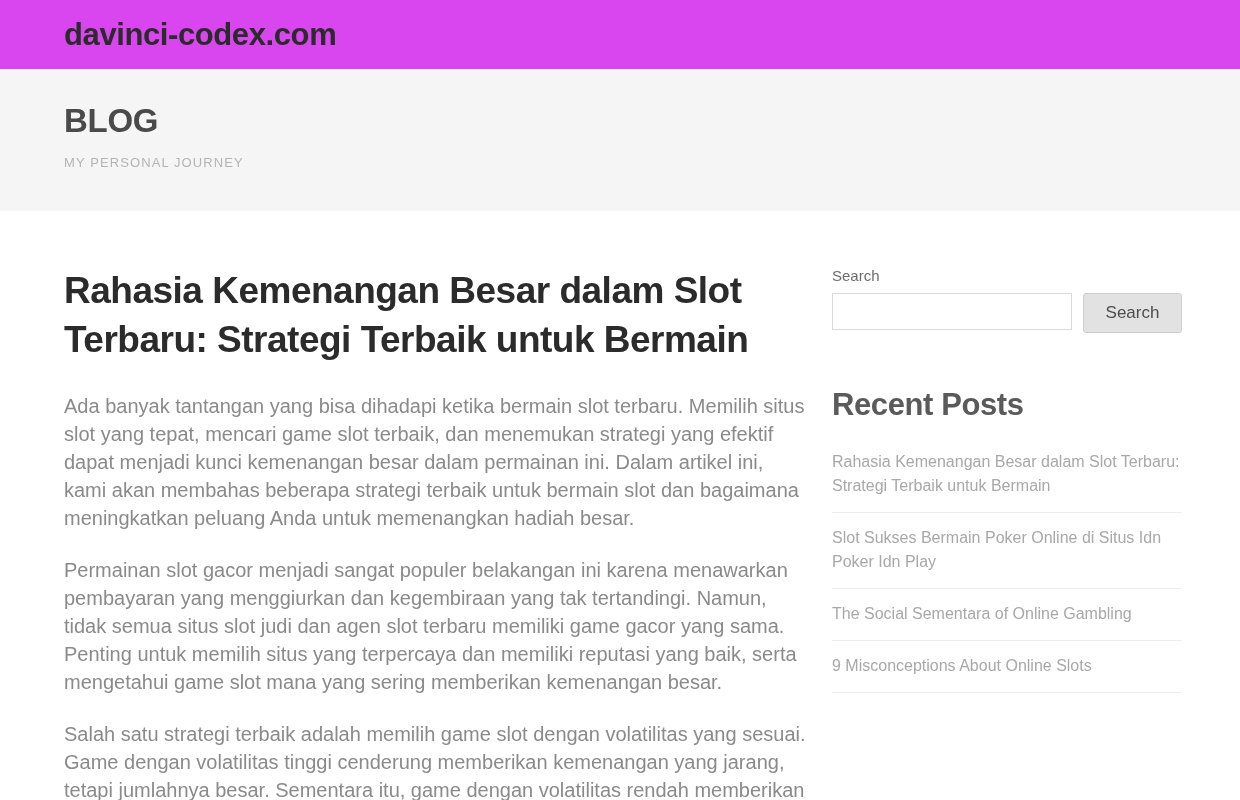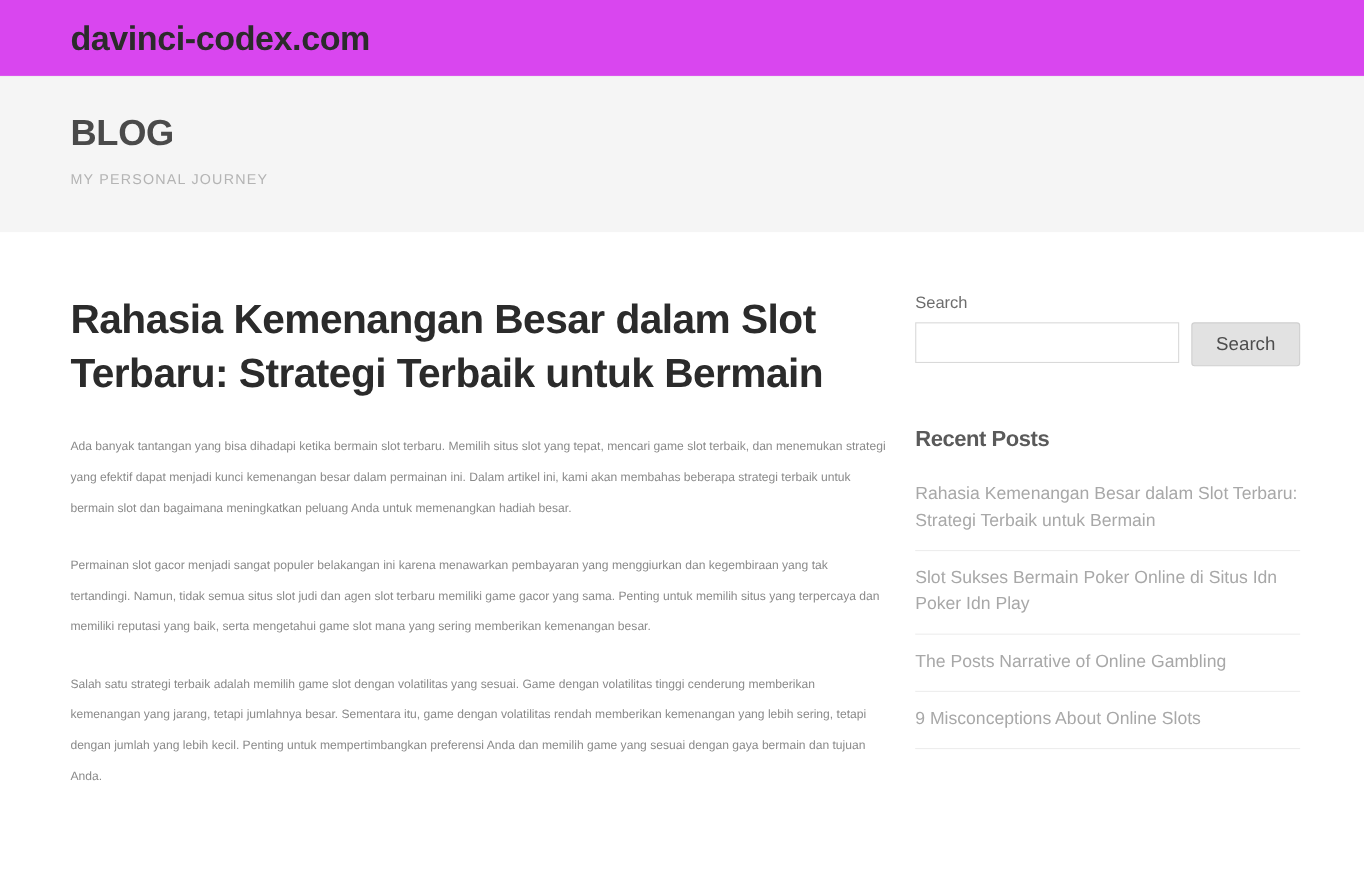--- a/index.html
+++ b/index.html
@@ -72,21 +72,21 @@
   .entry-title {
     font-size: 37px;
     line-height: 1.33;
     font-weight: 700;
     color: #2b2b2b;
     letter-spacing: -0.5px;
     margin-bottom: 28px;
   }
 
   .entry-content p {
-    font-size: 11px;
+    font-size: 20px;
     line-height: 28px;
     color: #8a8a8a;
     margin-bottom: 24px;
     font-weight: 400;
   }
 
   
   .sidebar {
     width: 350px;
     flex: 0 0 350px;
@@ -125,21 +125,21 @@
     border: 1px solid #cfcfcf;
     border-radius: 3px;
     font-size: 17px;
     font-family: "Liberation Sans", sans-serif;
     color: #4d4d4d;
     cursor: pointer;
     line-height: 1;
   }
 
   .widget-title {
-    font-size: 20px;
+    font-size: 31px;
     font-weight: 700;
     color: #5a5a5a;
     letter-spacing: -0.4px;
     margin-bottom: 28px;
     line-height: 1.1;
   }
 
   .post-list { list-style: none; }
 
   .post-list li {
@@ -195,21 +195,21 @@
     <div class="widget">
       <h3 class="widget-title">Recent Posts</h3>
       <ul class="post-list">
         <li>
           <a class="post-link">Rahasia Kemenangan Besar dalam Slot Terbaru: Strategi Terbaik untuk Bermain</a>
         </li>
         <li>
           <a class="post-link">Slot Sukses Bermain Poker Online di Situs Idn Poker Idn Play</a>
         </li>
         <li>
-          <a class="post-link">The Posts Narrative of Online Gambling</a>
+          <a class="post-link">The Social Sementara of Online Gambling</a>
         </li>
         <li>
           <a class="post-link">9 Misconceptions About Online Slots</a>
         </li>
       </ul>
     </div>
 
   </aside>
 </div>
 

